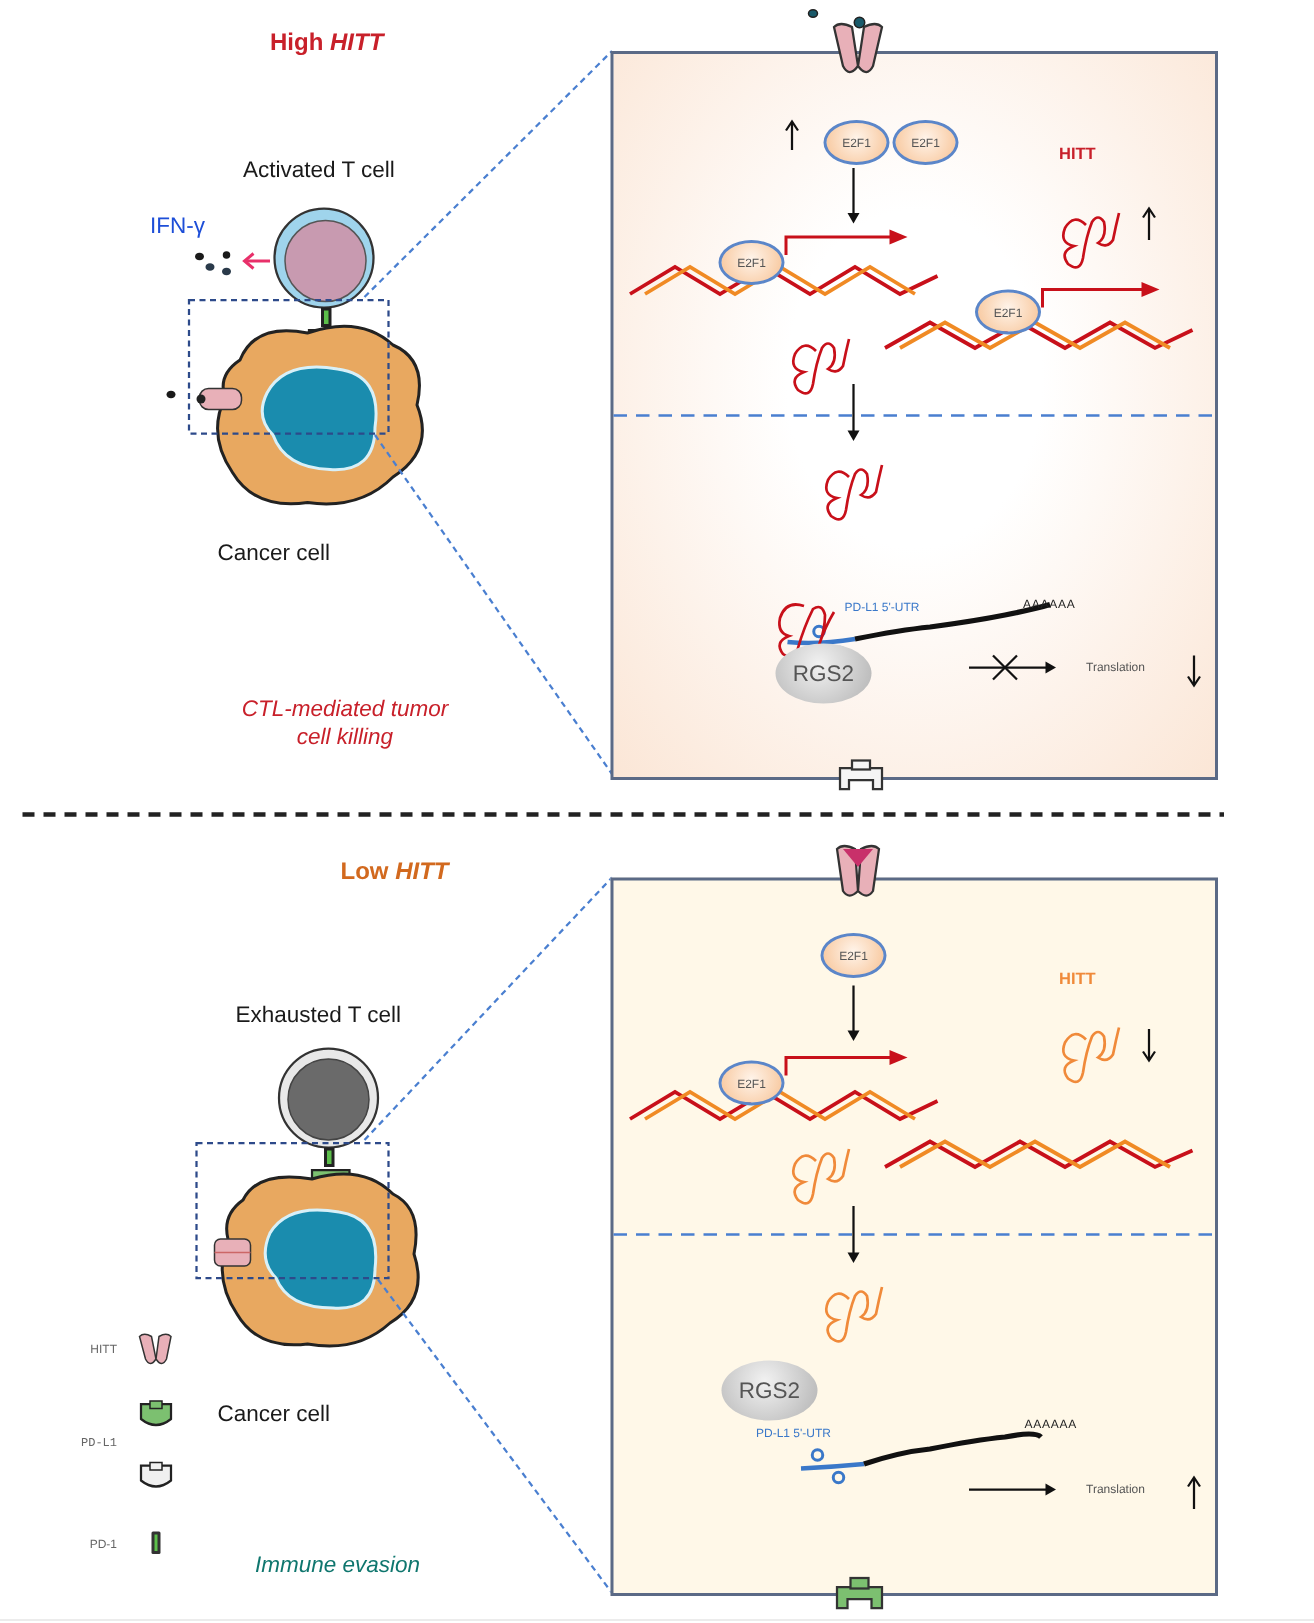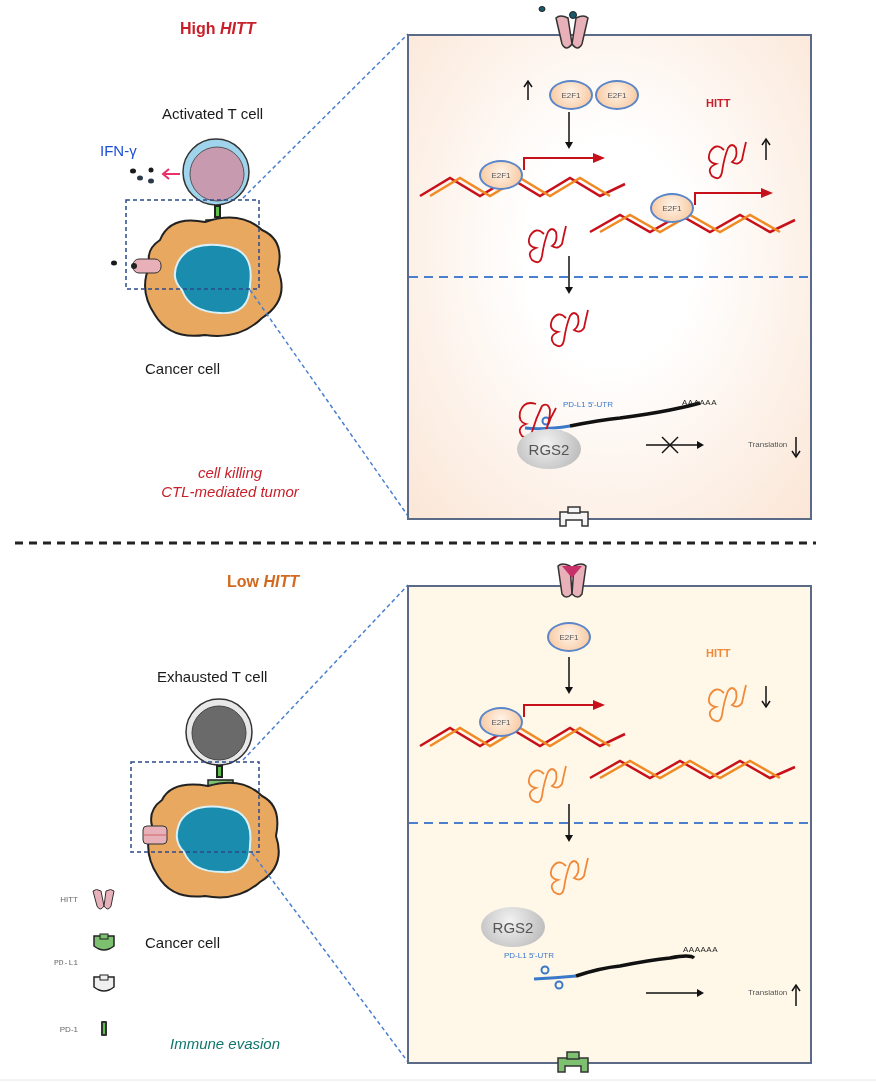--- a/index.html
+++ b/index.html
@@ -10,21 +10,21 @@
   .lbl { font-size:15px; color:#1a1a1a; }
   .caption { font-style:italic; font-size:15px; text-align:center; line-height:19px; }
   .panel { position:absolute; border:2px solid #5b6a86; box-sizing:border-box; }
   .legend-text { font-size:8px; color:#666; text-align:right; width:40px; }
   .e2f1 { position:absolute; width:44px; height:30px; border:2px solid #5b86c9; border-radius:50%;
           background:radial-gradient(circle at 50% 40%, #fff4ea 0%, #f8c9a0 85%); box-sizing:border-box;
           font-size:8px; color:#555; display:flex; align-items:center; justify-content:center; }
   .rgs2 { position:absolute; width:64px; height:40px; border-radius:50%;
           background:radial-gradient(circle at 45% 35%, #f2f2f2 0%, #b8b8b8 90%);
           font-size:15px; color:#555; display:flex; align-items:center; justify-content:center; }
-  .small { font-size:8px; color:#555;margin-left:24px; }
+  .small { font-size:8px; color:#555; }
   .utr { font-size:8px; color:#3a78c9; }
   .polyA { font-size:8px; color:#222; letter-spacing:0.5px; }
   svg { position:absolute; overflow:visible; }
 </style>
 </head>
 <body>
 
 <div class="abs title" style="left:180px;top:20px;color:#c8202a;">
   <span>High </span><i>HITT</i>
 </div>
@@ -66,22 +66,22 @@
   <ellipse cx="114" cy="263" rx="3" ry="2.5" fill="#1a1a1a"></ellipse>
 
   <rect x="126" y="200" width="133" height="89" fill="none" stroke="#2d4a8a" stroke-width="1.5" stroke-dasharray="4,3"></rect>
 
   <line x1="243" y1="198" x2="408" y2="34" stroke="#4a7fd0" stroke-width="1.5" stroke-dasharray="4,3"></line>
   <line x1="250" y1="290" x2="408" y2="516" stroke="#4a7fd0" stroke-width="1.5" stroke-dasharray="4,3"></line>
 </svg>
 
 <div class="abs lbl" style="left:145px;top:360px;">Cancer cell</div>
 <div class="abs caption" style="left:130px;top:463px;width:200px;color:#c8202a;">
+  <div>CTL-mediated tumor</div>
   <div>cell killing</div>
-  <div>CTL-mediated tumor</div>
 </div>
 
 <div class="panel" style="left:407px;top:34px;width:405px;height:486px;background:radial-gradient(ellipse at 50% 45%, #ffffff 30%, #fbe6d6 100%);">
 </div>
 
 <svg width="876" height="540" style="left:0;top:0;">
 
   <g>
     <path d="M556 18 Q560 14 568 18 L572 44 Q566 52 562 44 Z" fill="#e8b0b8" stroke="#333" stroke-width="1.5"></path>
     <path d="M588 18 Q584 14 576 18 L572 44 Q578 52 582 44 Z" fill="#e8b0b8" stroke="#333" stroke-width="1.5"></path>

